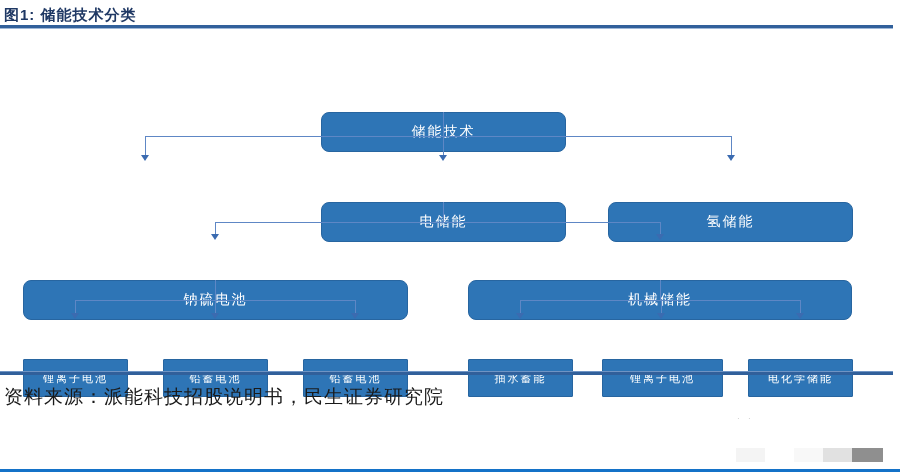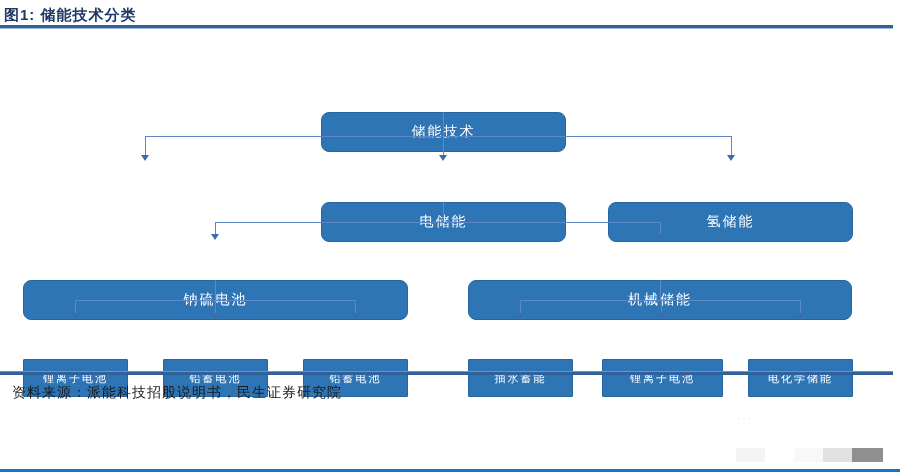--- a/index.html
+++ b/index.html
@@ -17,22 +17,22 @@
   .fig-title-rule {
     position: absolute; left: 0; top: 25px; width: 893px; height: 3px;
     background: #31609B; border-bottom: 1px solid #9fb8d8;
   }
   .divider-rule {
     position: absolute; left: 0; top: 371px; width: 893px; height: 4px;
     background: #31609B; border-top: 1px solid #6f94c4;
     box-sizing: border-box;
   }
   .source-note {
-    position: absolute; left: 12px; top: 384px;
-    font-size: 14px; color: #1a1a1a; letter-spacing: 1px;
+    position: absolute; left: 4px; top: 384px;
+    font-size: 19px; color: #1a1a1a; letter-spacing: 1px;
   }
   .table-title {
     position: absolute; left: 4px; top: 443px;
     font-size: 15px; font-weight: bold; color: #1B4F8F; letter-spacing: 1px;
   }
   .bottom-rule {
     position: absolute; left: 0; top: 469px; width: 900px; height: 3px;
     background: #1472C8;
   }
 

